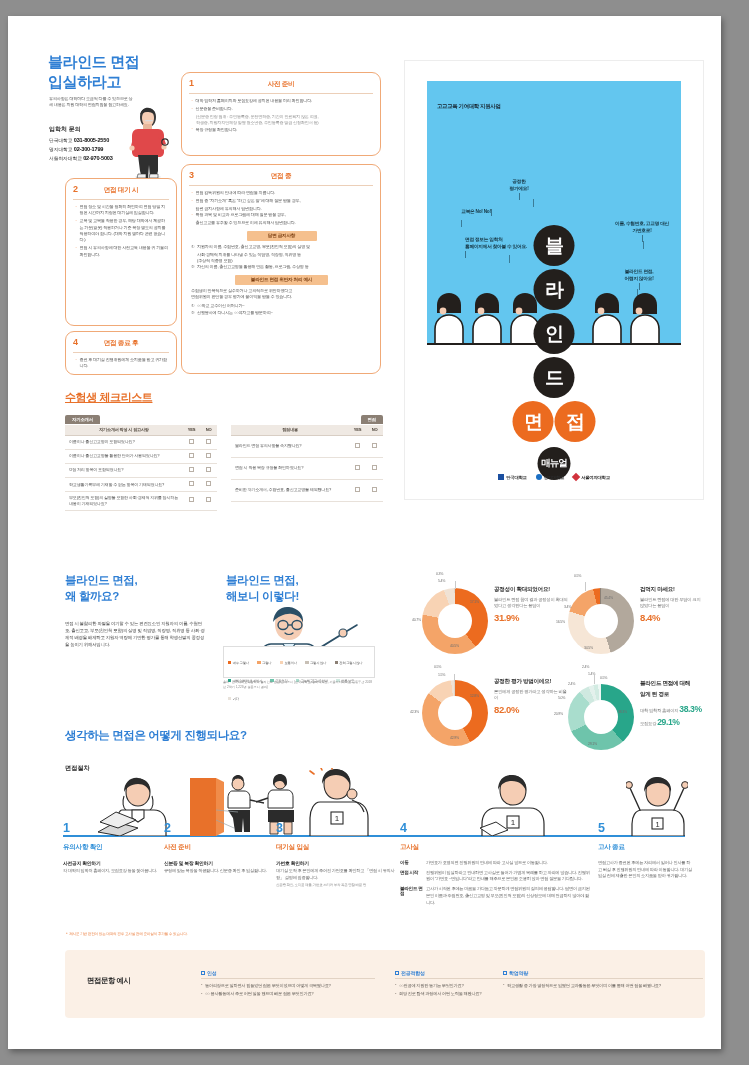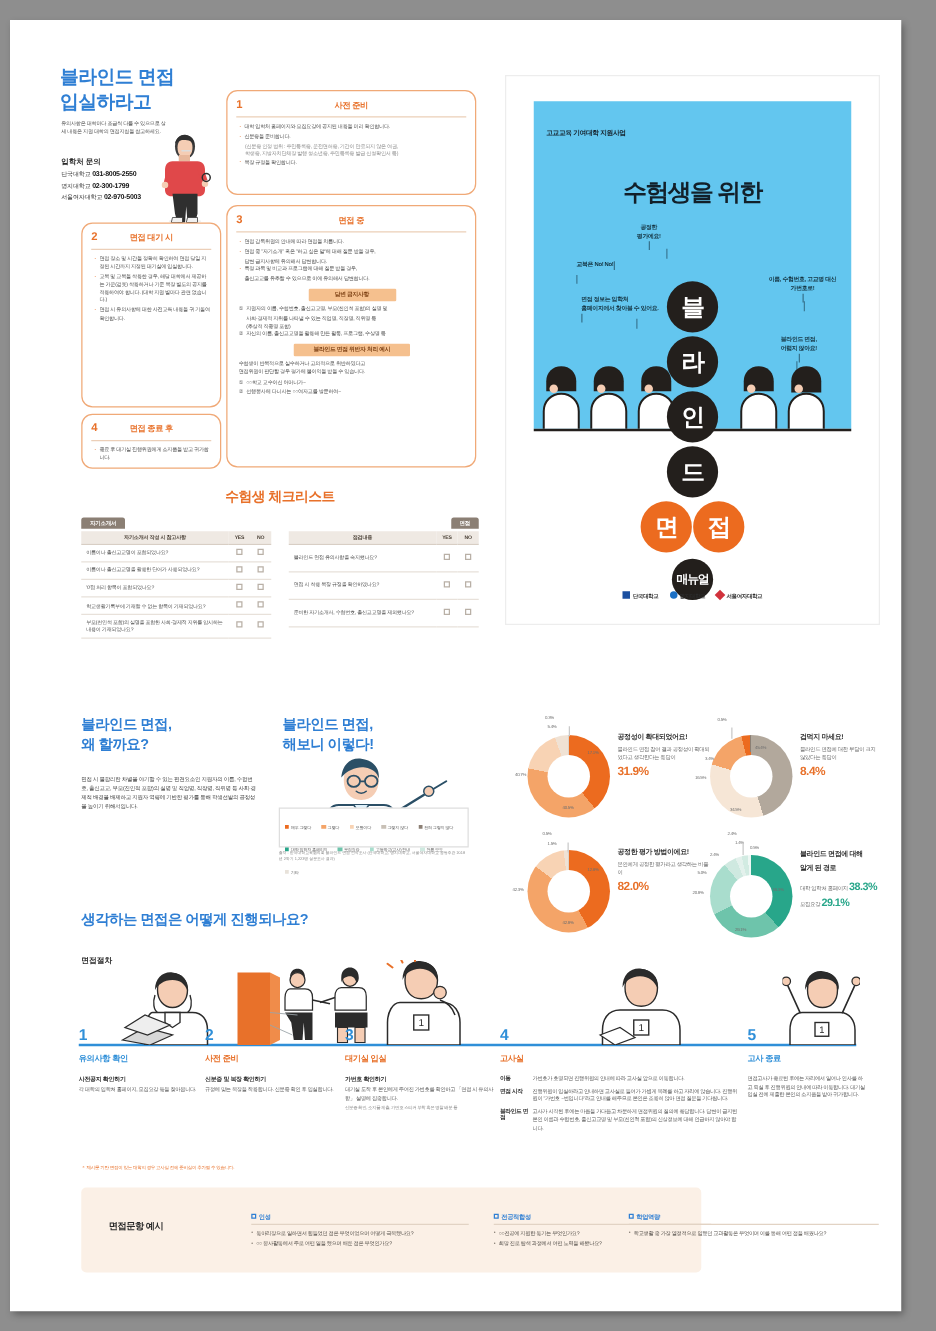--- a/index.html
+++ b/index.html
@@ -47,21 +47,21 @@
   .numli > i { position:absolute; left:0; font-style: normal; }
   .pillcap { display:block; margin: 4px auto 3px; width: 70px; text-align:center;
              background:#f5c08e; color:#7a3d10; font-size:4.6px; font-weight:bold;
              padding: 1.6px 0; border-radius:1px; letter-spacing:-.2px; }
   .pillcap.w { width: 93px; }
 
   
   .person1 { position:absolute; left:118px; top:86px; width:44px; height:78px; }
 
   
-  .chk-title { position:absolute; left:0; right:0; top:374px; text-align:center; }
+  .chk-title { position:absolute; left:0; right:0; top:374px; text-align:left;text-decoration:underline; }
   .chk-wrap { position:absolute; left:57px; top:391px; width:318px; }
   .chk-tab { display:inline-block; background:#8b7f74; color:#fff; font-size:4.4px;
              font-weight:bold; padding:1.8px 7px; border-radius:2px 2px 0 0; letter-spacing:-.2px; }
   table.chk { width:100%; border-collapse:collapse; }
   table.chk th { background:#efe9e3; color:#4a4036; font-size:4.1px; font-weight:bold;
                  padding:2.4px 2px; border-bottom:1px solid #d8cec4; letter-spacing:-.2px; }
   table.chk td { font-size:4.05px; color:#4a4a4a; padding:3.1px 2px; border-bottom:1px solid #e8e1da;
                  line-height:1.45; letter-spacing:-.2px; vertical-align:middle; }
   table.chk td.q { padding-left:4px; }
   .cbox { display:inline-block; width:5px; height:5px; border:1px solid #b9b0a6; background:#fff; }
@@ -118,21 +118,21 @@
   .stepname { position:absolute; font-size:6.6px; font-weight:bold; letter-spacing:-.3px; }
   .stepbody { position:absolute; width:108px; }
   .stepbody .h { font-size:4.8px; font-weight:bold; color:#2b2b2b; margin-bottom:2.2px; letter-spacing:-.25px; }
   .stepbody p { font-size:4.2px; color:#5a5a5a; line-height:1.6; letter-spacing:-.25px; }
   .lblrow { display:flex; margin-bottom:3px; }
   .lblrow .k { flex:0 0 26px; font-size:4.6px; font-weight:bold; color:#2b2b2b; letter-spacing:-.3px; }
   .lblrow .v { flex:1; font-size:4.2px; color:#5a5a5a; line-height:1.6; letter-spacing:-.25px; }
   .footnote { position:absolute; left:57px; top:916px; font-size:3.6px; color:#e8712a; letter-spacing:-.2px; }
 
   
-  .qbox { position:absolute; left:57px; top:934px; width:496px; height:68px;
+  .qbox { position:absolute; left:57px; top:934px; width:640px; height:68px;
           background:#fbf0e6; border-radius:4px;padding-left:43px; }
   .qbox .label { position:absolute; left:22px; top:26px; font-size:7.4px; font-weight:bold;
                  color:#2a2a2a; letter-spacing:-.4px; }
   .qcol { position:absolute; top:20px; width:174px; }
   .qcol .ch { font-size:5px; font-weight:bold; color:#2f7fd4; border-bottom:1px solid #e2d3c4;
               padding-bottom:2.4px; margin-bottom:3.4px; letter-spacing:-.25px; }
   .qcol .ch i { display:inline-block; width:3.6px; height:3.6px; border:1px solid #2f7fd4;
                 margin-right:2.4px; vertical-align:0px; }
   .qcol .qi { position:relative; padding-left:4px; font-size:4.2px; color:#55504b;
               line-height:1.62; margin-bottom:1.8px; letter-spacing:-.25px; }
@@ -329,21 +329,20 @@
             <td style="text-align:center"><span class="cbox"></span></td>
           </tr>
         </tbody>
       </table>
     </div>
   </div>
 
   <div class="poster">
     <div class="sky"></div>
     <div class="kicker">고교교육 기여대학 지원사업</div>
-    <div class="big">수험생을 위한</div>
 
     <div class="pbub" style="left:42px; top:148px; width:58px;">
       <span>교복은 No! No!</span>
       <span style="position:absolute;left:14px;top:11px;width:1px;height:7px;background:#14323f;opacity:.5"></span>
     </div>
     <div class="pbub" style="left:86px; top:118px; width:56px;">
       <div>공정한</div>
       <div>평가에요!</div>
       <span style="position:absolute;left:42px;top:20px;width:1px;height:8px;background:#14323f;opacity:.5"></span>
     </div>

